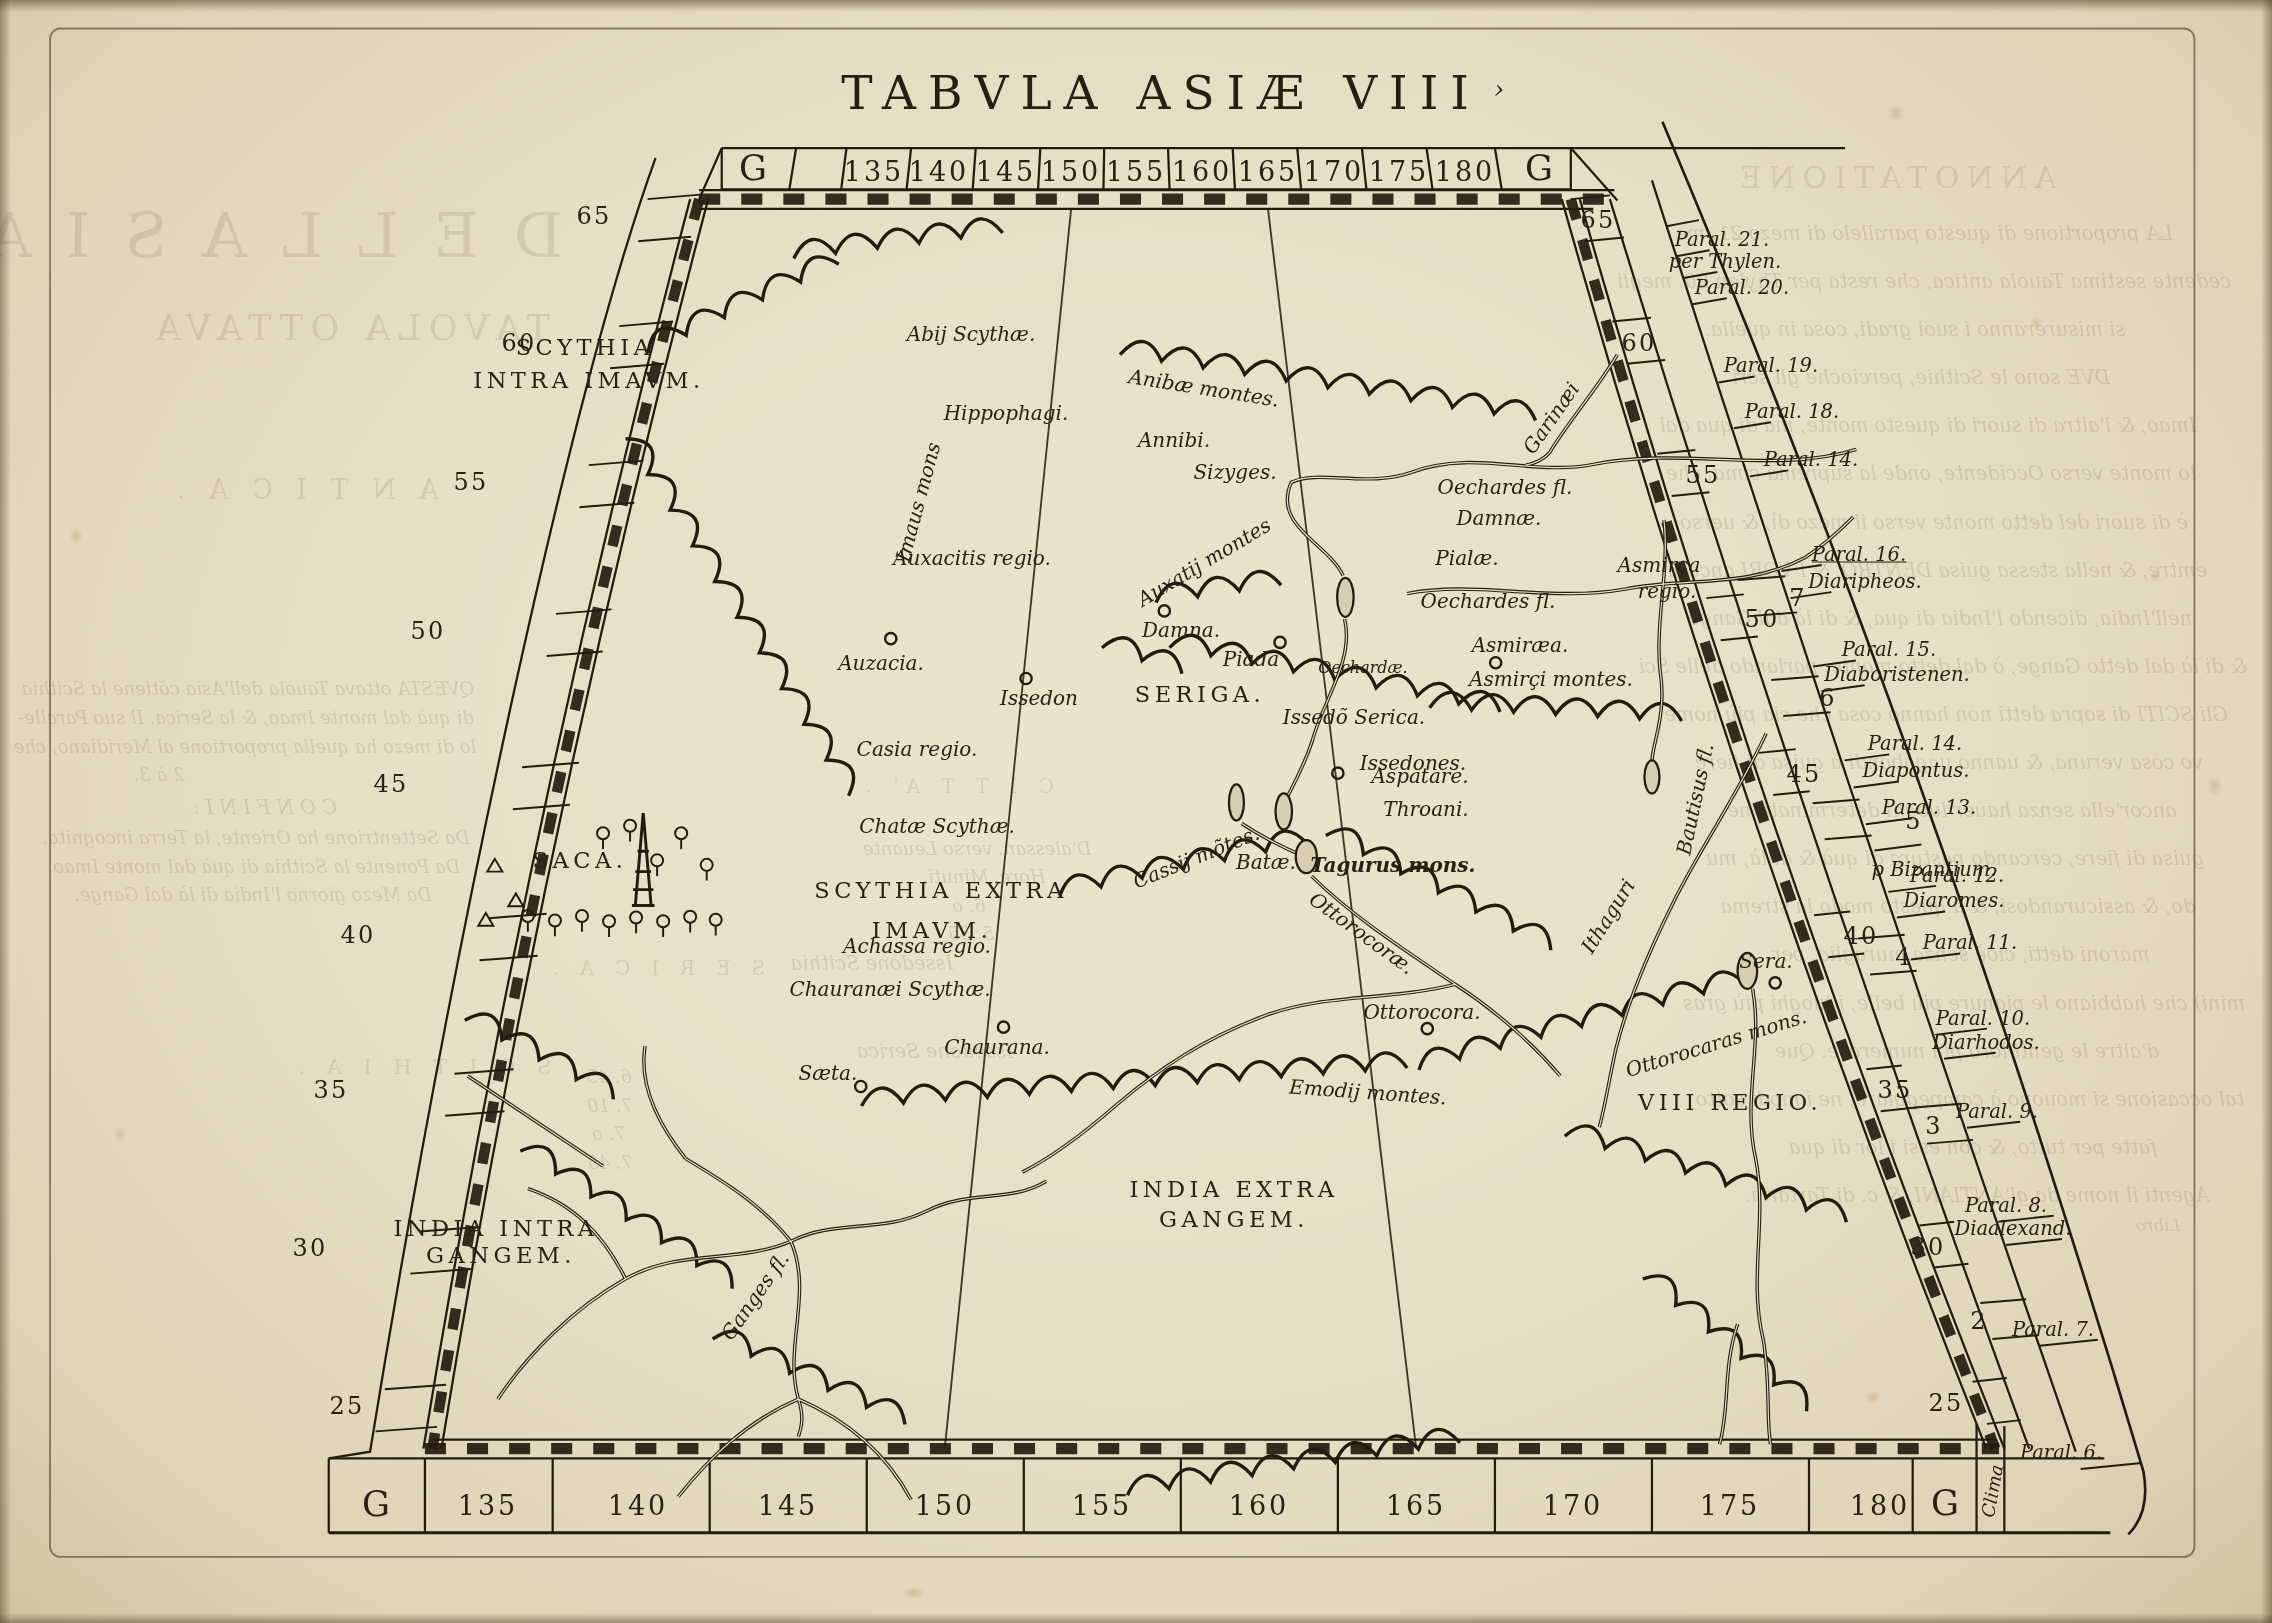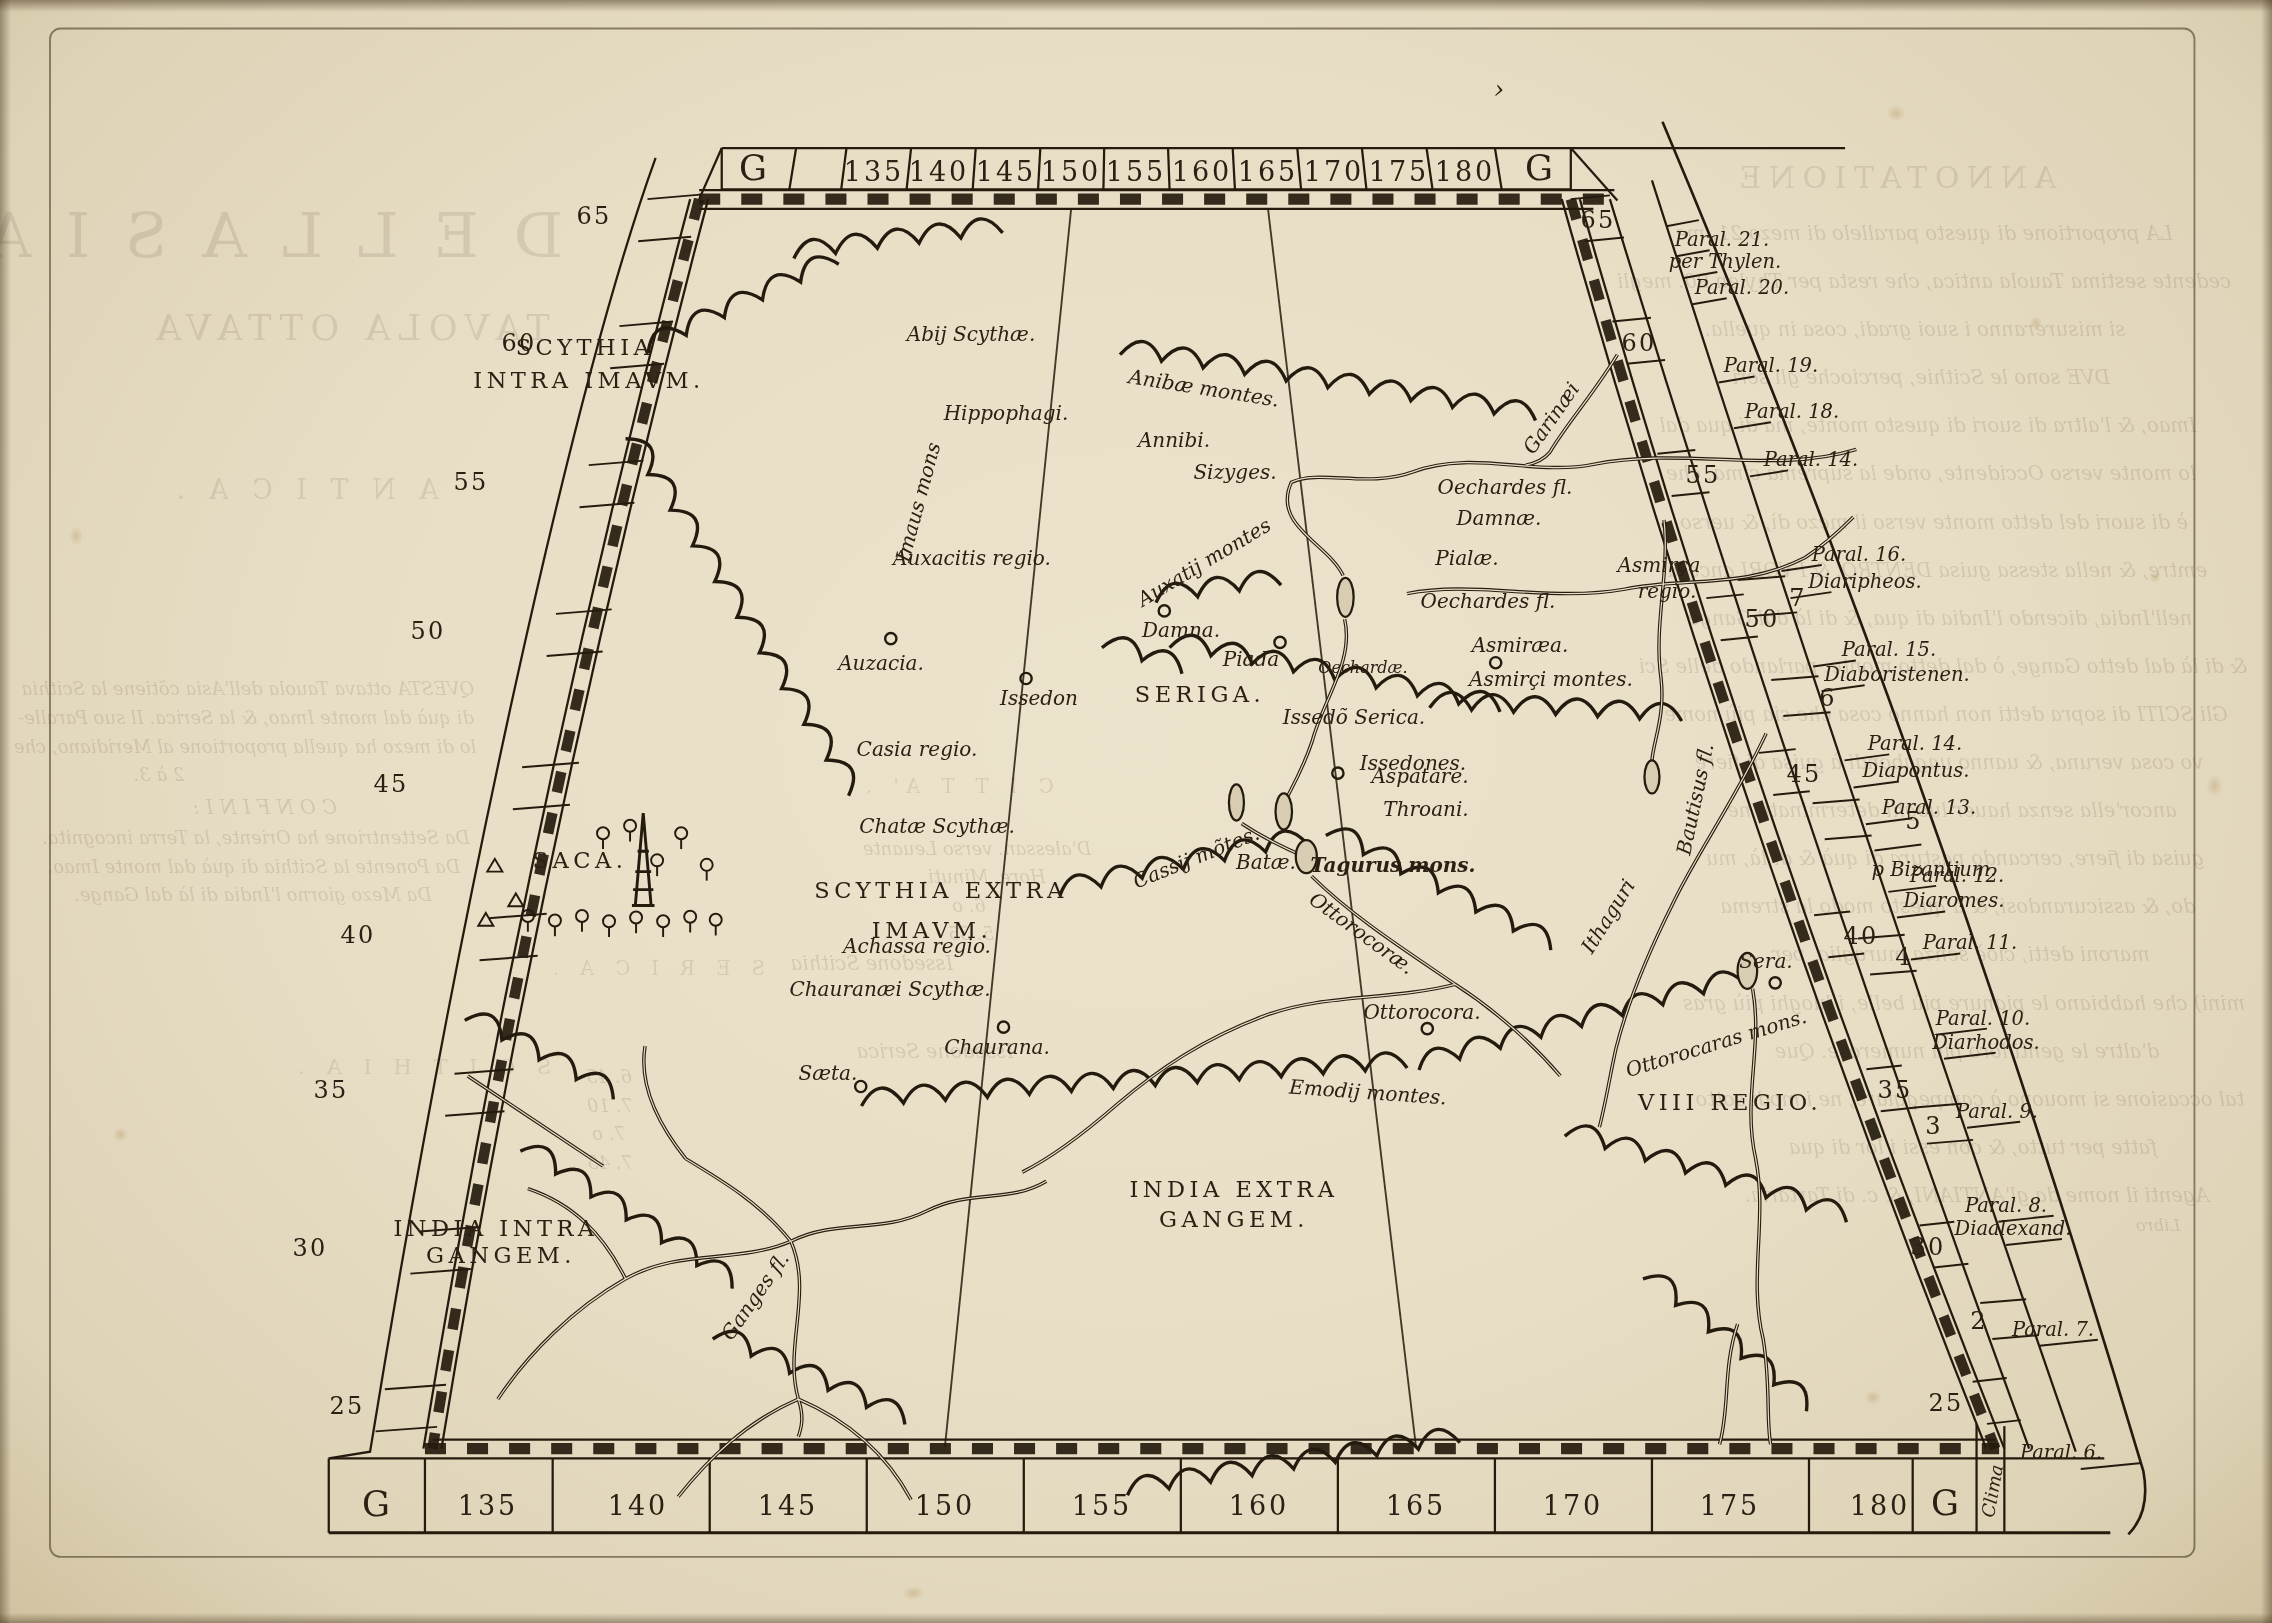--- a/index.html
+++ b/index.html
@@ -338,20 +338,21 @@
         <circle cx="1703" cy="855" r="7.5"></circle>
         <circle cx="1780" cy="1029" r="7.5"></circle>
         <circle cx="1990" cy="882" r="7.5"></circle>
         <circle cx="1335" cy="1367" r="7.5"></circle>
         <circle cx="1145" cy="1446" r="7.5"></circle>
         <circle cx="1899" cy="1369" r="7.5"></circle>
         <circle cx="2362" cy="1308" r="7.5"></circle>
       </g>
   </svg>
 
+  <div id="title-row">TABVLA  ASIÆ  VIII</div>
 
   <div id="label-layer">
       <div class="lbl region" style="left: 585px; top: 347px; font-size: 22.5px;">SCYTHIA</div>
       <div class="lbl region" style="left: 589px; top: 380px; font-size: 22.5px;">INTRA IMAVM.</div>
       <div class="lbl region" style="left: 941px; top: 890px; font-size: 22.5px;">SCYTHIA  EXTRA</div>
       <div class="lbl region" style="left: 932px; top: 930px; font-size: 22.5px;">IMAVM.</div>
       <div class="lbl region" style="left: 1200px; top: 694px; font-size: 22.5px;">SERIGA.</div>
       <div class="lbl region" style="left: 580px; top: 860px; font-size: 22.5px;">SACA.</div>
       <div class="lbl region" style="left: 496px; top: 1228px; font-size: 22.5px;">INDIA INTRA</div>
       <div class="lbl region" style="left: 501px; top: 1255px; font-size: 22.5px;">GANGEM.</div>
@@ -449,21 +450,21 @@
       <div class="lbl gbig" style="left: 753px; top: 168px; font-size: 35px;">G</div>
       <div class="lbl gbig" style="left: 1539px; top: 168px; font-size: 35px;">G</div>
       <div class="lbl gbig" style="left: 376px; top: 1504px; font-size: 35px;">G</div>
       <div class="lbl gbig" style="left: 1945px; top: 1503px; font-size: 35px;">G</div>
       <div class="lbl paral" style="left: 1722px; top: 239px; font-size: 19.5px;">Paral.  21.</div>
       <div class="lbl paral" style="left: 1725px; top: 261px; font-size: 19.5px;">per Thylen.</div>
       <div class="lbl paral" style="left: 1742px; top: 287px; font-size: 19.5px;">Paral.  20.</div>
       <div class="lbl paral" style="left: 1771px; top: 365px; font-size: 19.5px;">Paral.  19.</div>
       <div class="lbl paral" style="left: 1792px; top: 411px; font-size: 19.5px;">Paral.  18.</div>
       <div class="lbl paral" style="left: 1811px; top: 459px; font-size: 19.5px;">Paral.  14.</div>
-      <div class="lbl paral" style="left: 1859px; top: 554px; font-size: 19.5px;">Paral.  16.</div>
+      <div class="lbl paral" style="left: 1859px; top: 554px; font-size: 19.5px; text-decoration: underline;">Paral.  16.</div>
       <div class="lbl paral" style="left: 1865px; top: 581px; font-size: 19.5px;">Diaripheos.</div>
       <div class="lbl paral" style="left: 1889px; top: 649px; font-size: 19.5px;">Paral.  15.</div>
       <div class="lbl paral" style="left: 1897px; top: 674px; font-size: 19.5px;">Diaboristenen.</div>
       <div class="lbl paral" style="left: 1915px; top: 743px; font-size: 19.5px;">Paral.  14.</div>
       <div class="lbl paral" style="left: 1916px; top: 770px; font-size: 19.5px;">Diapontus.</div>
       <div class="lbl paral" style="left: 1929px; top: 807px; font-size: 19.5px;">Paral.  13.</div>
       <div class="lbl paral" style="left: 1934px; top: 833px; font-size: 19.5px; margin-top: 36px;">p Bizantium.</div>
       <div class="lbl paral" style="left: 1957px; top: 875px; font-size: 19.5px;">Paral.  12.</div>
       <div class="lbl paral" style="left: 1954px; top: 900px; font-size: 19.5px;">Diaromes.</div>
       <div class="lbl paral" style="left: 1970px; top: 942px; font-size: 19.5px;">Paral.  11.</div>

